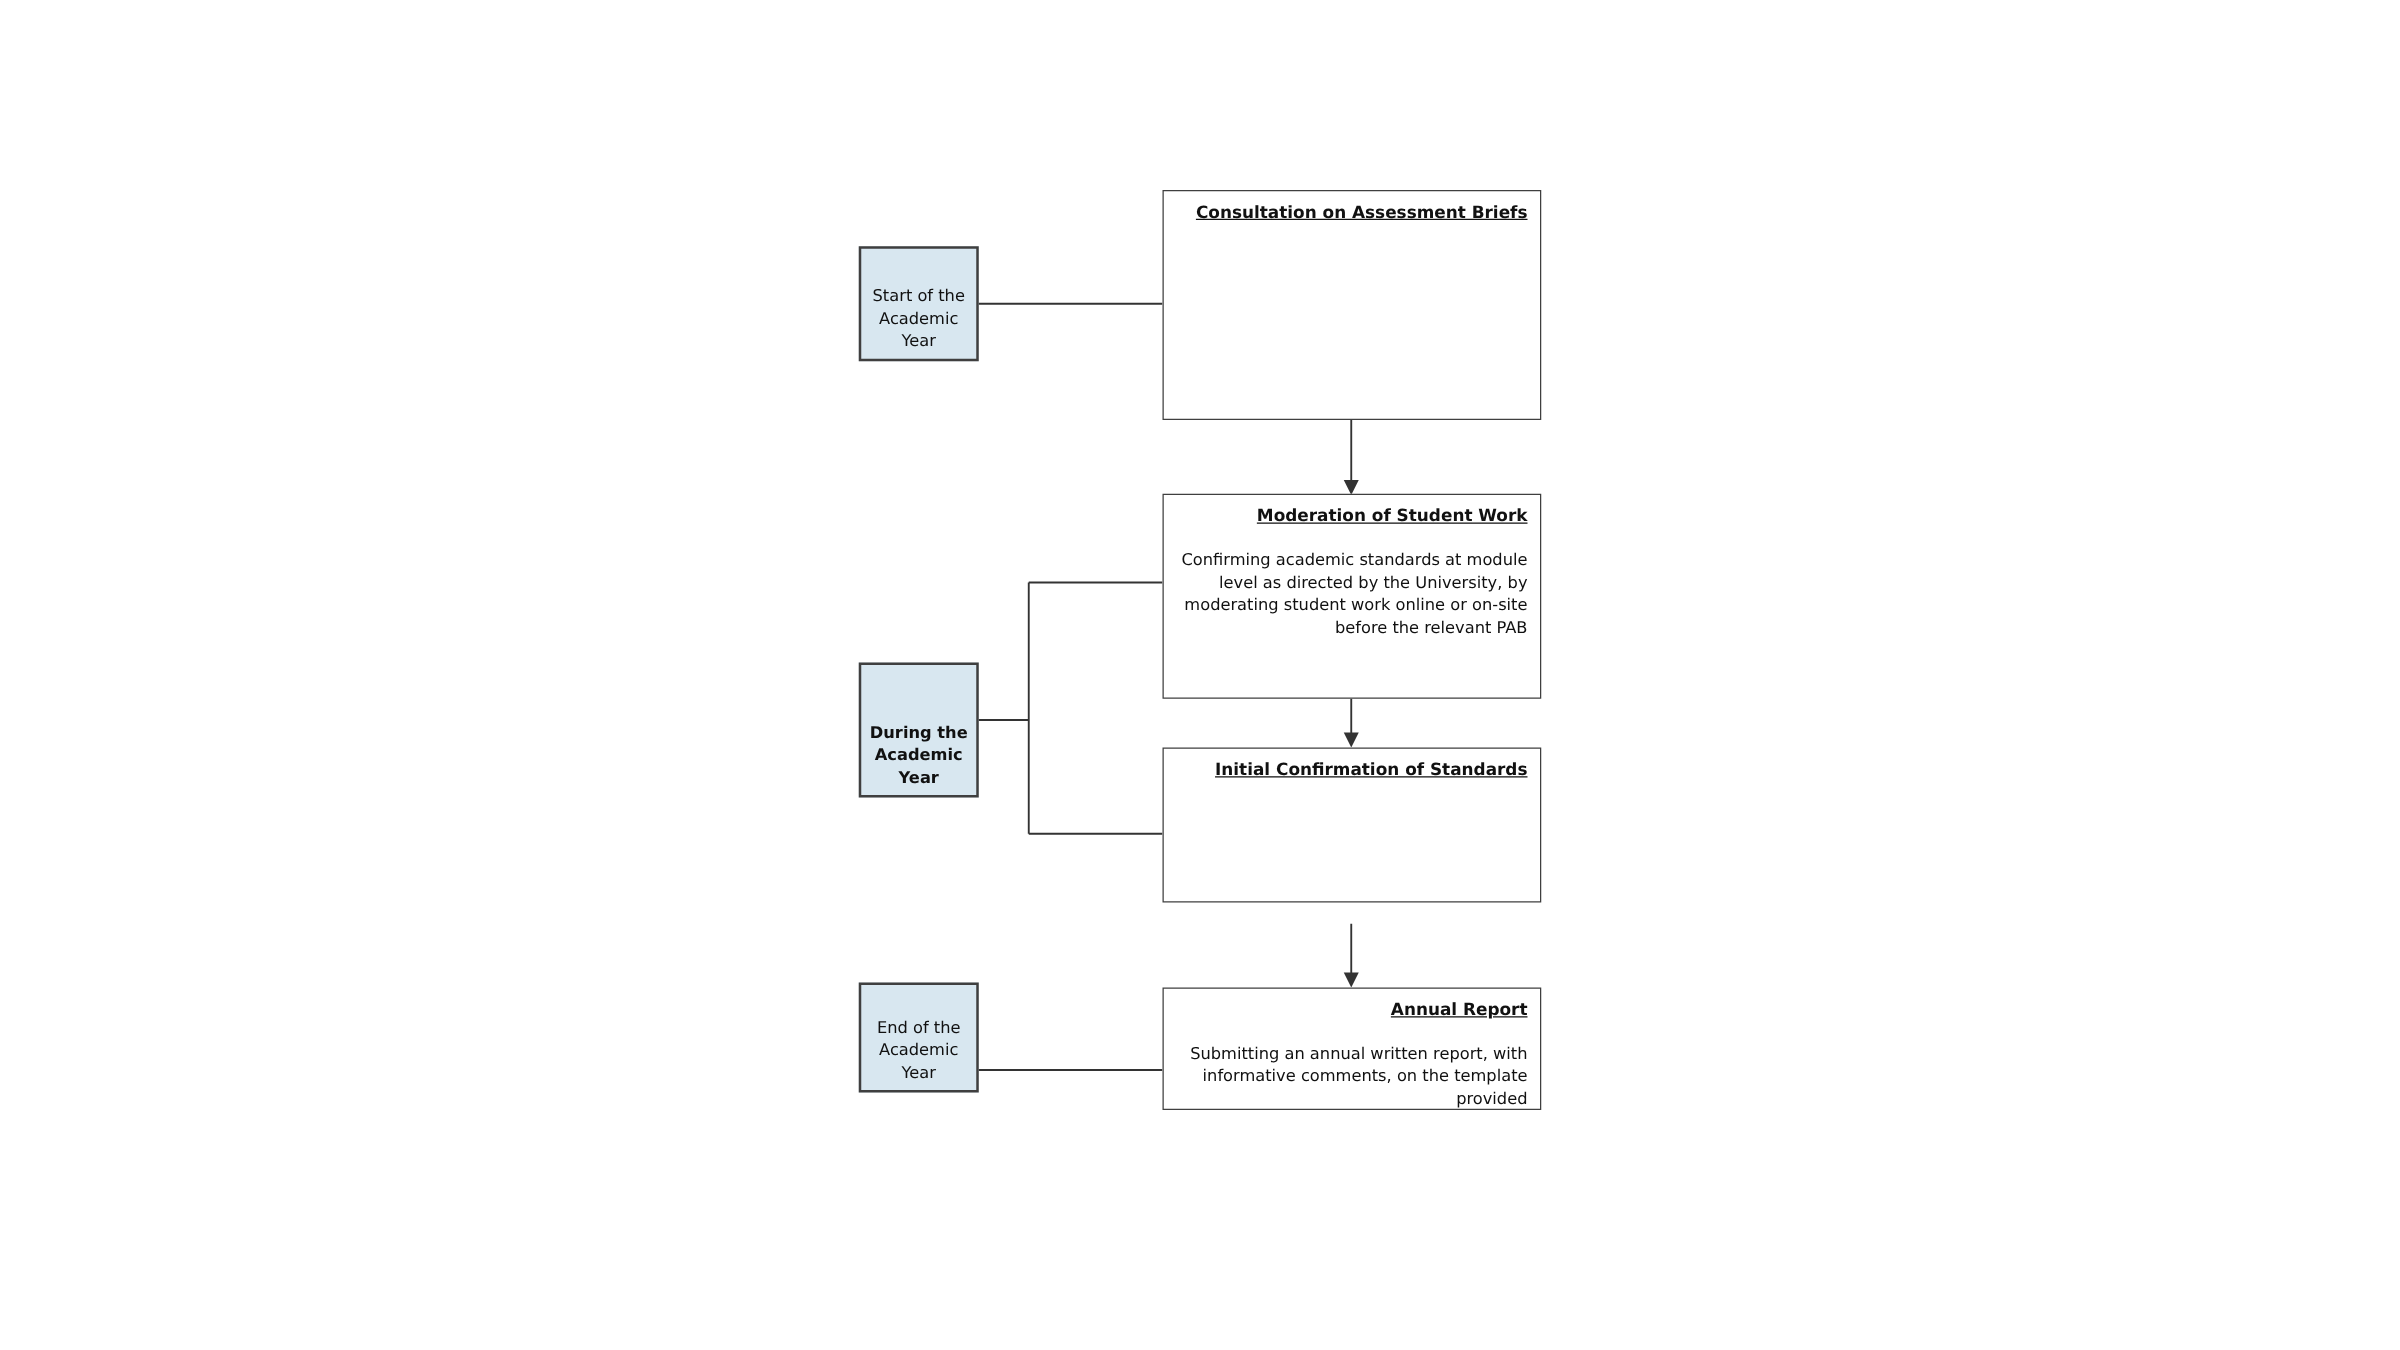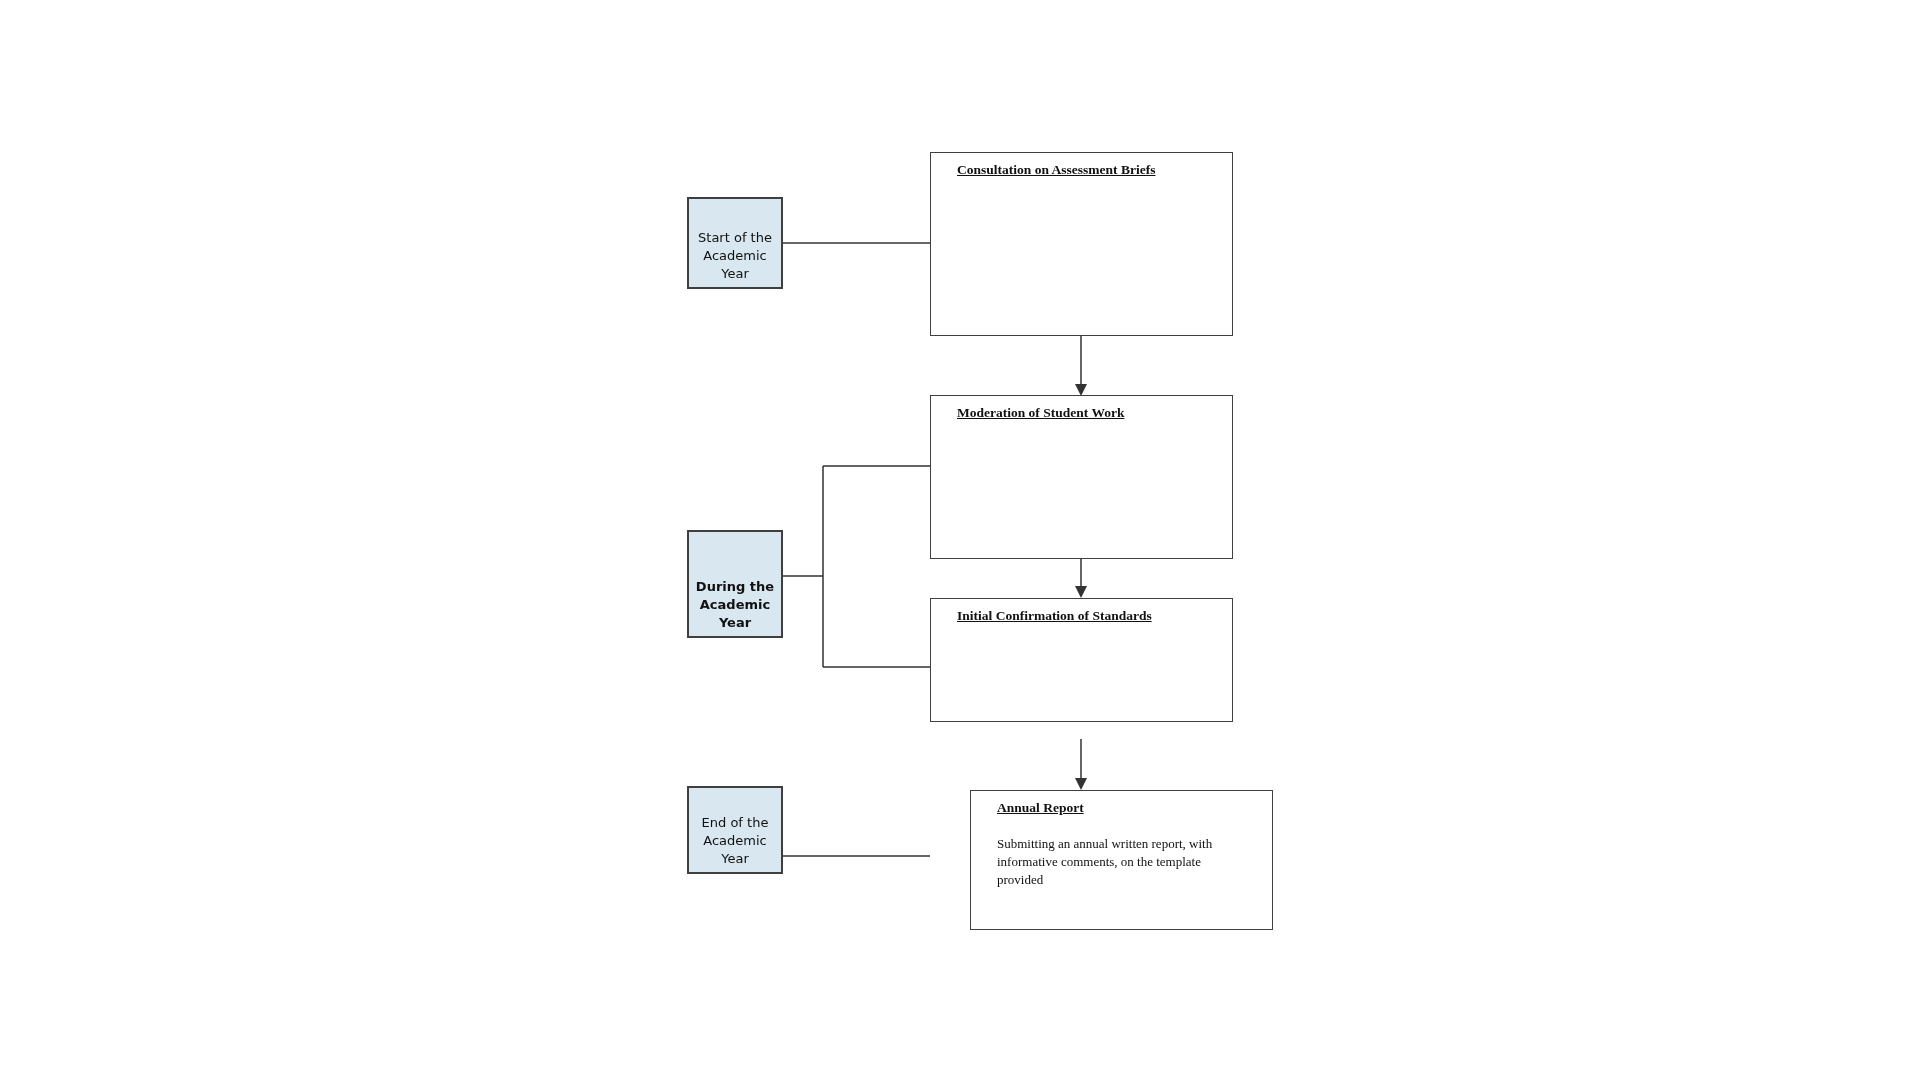--- a/index.html
+++ b/index.html
@@ -52,39 +52,38 @@
   .stage-start  { top: 197px; height: 92px; }
   .stage-during { top: 530px; height: 108px; font-weight: bold; }
   .stage-end    { top: 786px; height: 88px; }
   .step {
     position: absolute;
     left: 930px;
     width: 303px;
     box-sizing: border-box;
     background: var(--step-fill, #ffffff);
     border: 1.5px solid var(--step-border, #3f3f3f);
-    text-align: left;
-    padding: 8px 26px;
+    text-align: right;
+    padding: 8px 10px;
     font-size: 13px;
     line-height: 18px;
-    font-family: Liberation Serif, serif;
   }
   .step-title {
     font-weight: bold;
     text-decoration: underline;
     font-size: 13.5px;
     line-height: 18px;
   }
   .step-desc {
     margin-top: 18px;
   }
   .step-consultation { top: 152px; height: 184px; }
   .step-moderation   { top: 395px; height: 164px; }
   .step-initial      { top: 598px; height: 124px; }
-  .step-annual       { top: 790px; height: 140px; margin-left: 40px; }
+  .step-annual       { top: 790px; height: 98px; }
 </style>
 </head>
 <body>
 
 <div class="canvas">
 
   <svg class="connectors" viewBox="0 0 1920 1080" xmlns="http://www.w3.org/2000/svg">
 
     <line x1="782" y1="243" x2="930" y2="243"></line>
 
@@ -119,20 +118,21 @@
   <div class="stage stage-end">
     <span>End of the Academic Year</span>
   </div>
 
   <div class="step step-consultation">
     <div class="step-title">Consultation on Assessment Briefs</div>
   </div>
 
   <div class="step step-moderation">
     <div class="step-title">Moderation of Student Work</div>
+    <div class="step-desc">Confirming academic standards at module level as directed by the University, by moderating student work online or on-site before the relevant PAB</div>
   </div>
 
   <div class="step step-initial">
     <div class="step-title">Initial Confirmation of Standards</div>
   </div>
 
   <div class="step step-annual">
     <div class="step-title">Annual Report</div>
     <div class="step-desc">Submitting an annual written report, with informative comments, on the template provided</div>
   </div>

